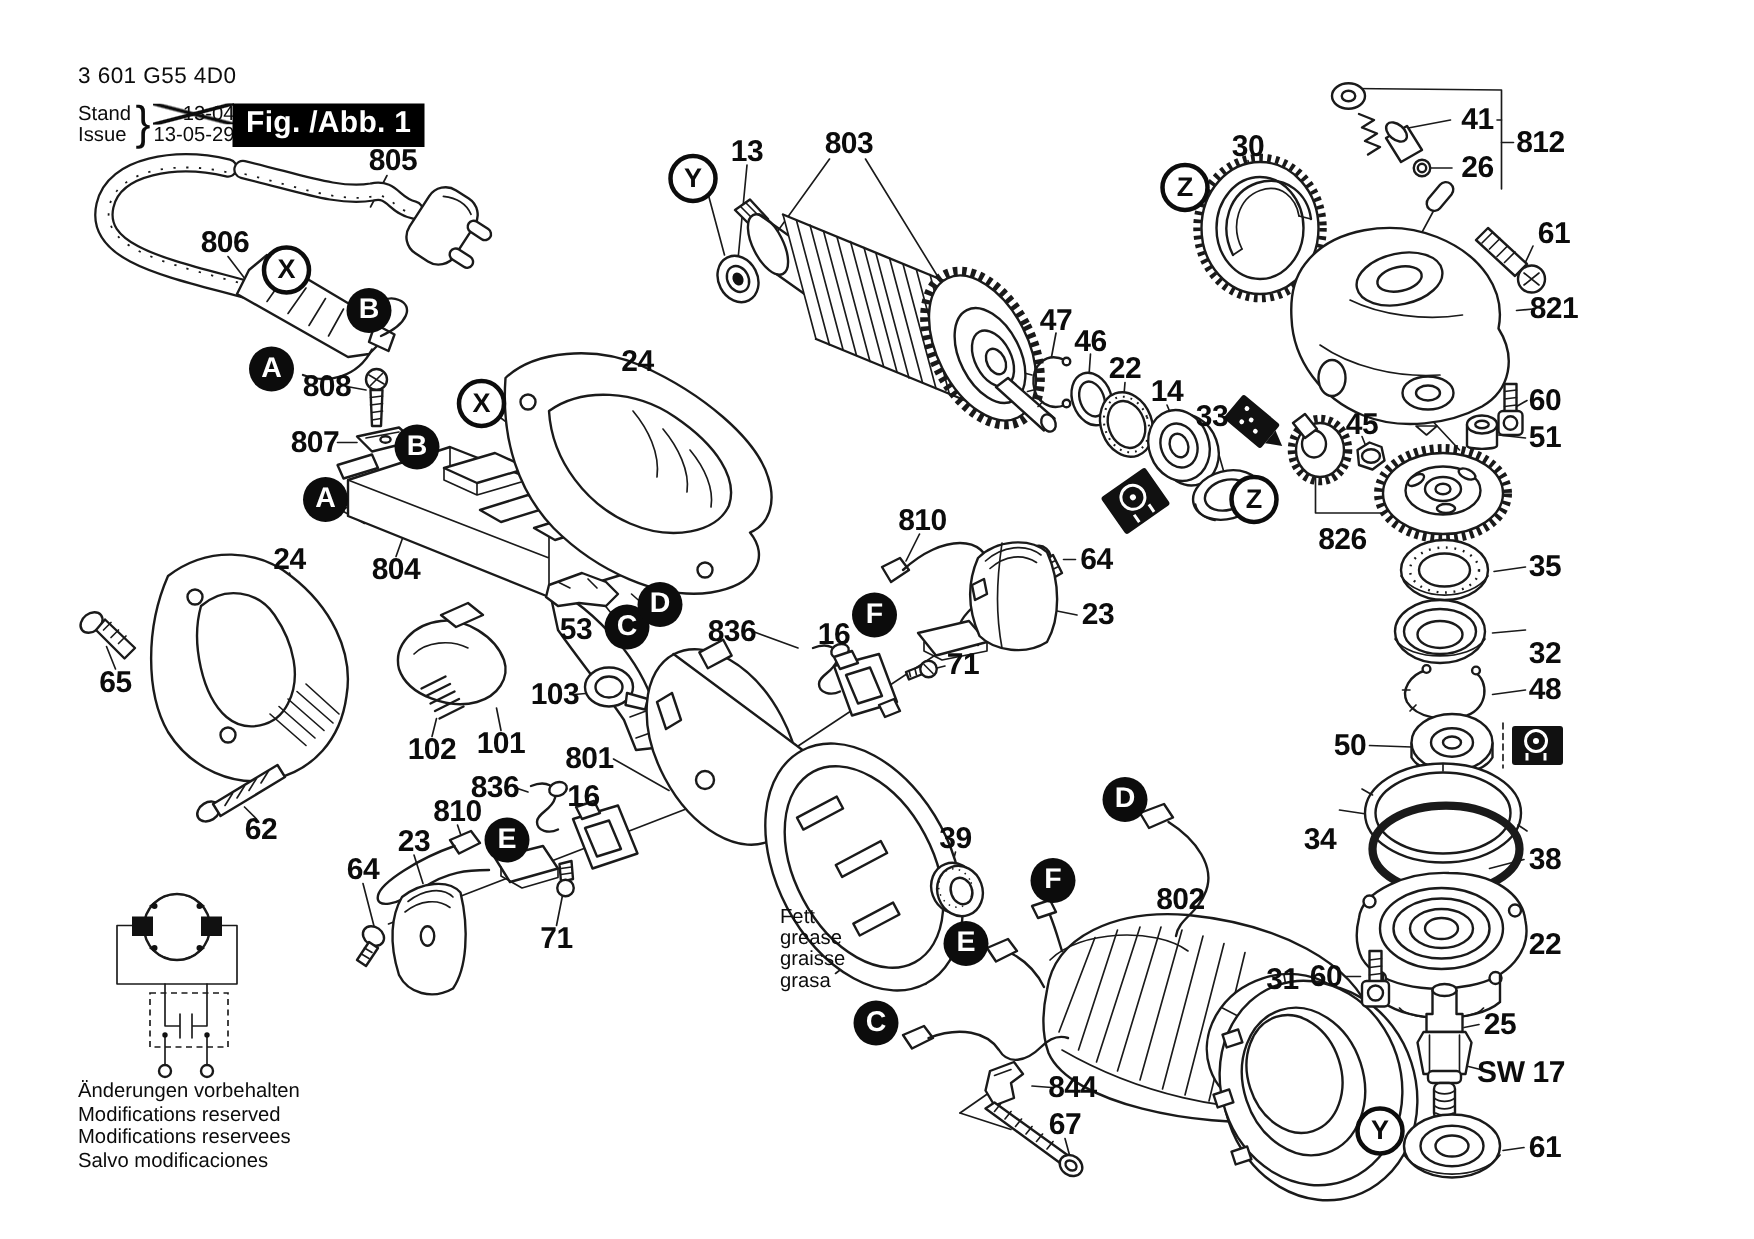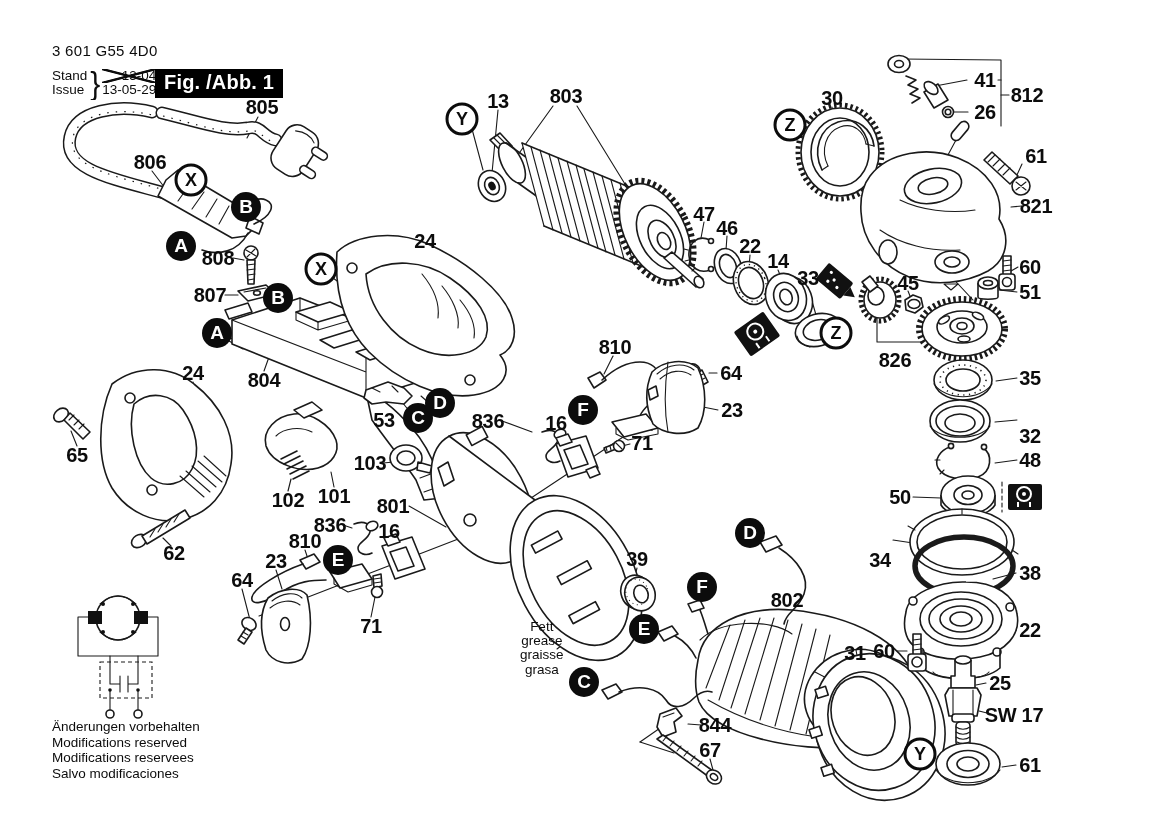--- a/index.html
+++ b/index.html
@@ -34,21 +34,21 @@
     background:
       linear-gradient(to top right, transparent 44%, #0c0c0c 47%, #0c0c0c 53%, transparent 56%),
       linear-gradient(to bottom right, transparent 44%, #0c0c0c 47%, #0c0c0c 53%, transparent 56%);
     text-align: right;
   }
   #fig-box{
     position:absolute;left:155px;top:69px;background:#000;color:#fff;
     font-size:20px;font-weight:bold;padding:2px 9px 4px 9px;letter-spacing:0.2px;
   }
   #footer-block{position:absolute;left:52px;top:719px;font-size:13.5px;line-height:15.5px;}
-  #grease-note{position:absolute;left:520px;top:620px;font-size:13.5px;line-height:14.2px;text-align:center;}
+  #grease-note{position:absolute;left:520px;top:604px;font-size:13.5px;line-height:14.2px;}
 </style>
 </head>
 <body>
 
 <svg class="layer" width="1169" height="826" viewBox="0 0 1169 826">
 
   <g class="ln thin">
     <path d="M258,117 L247,138"></path>
       <path d="M152,171 L168,192"></path>
     <path d="M233,258 L244,260"></path>

